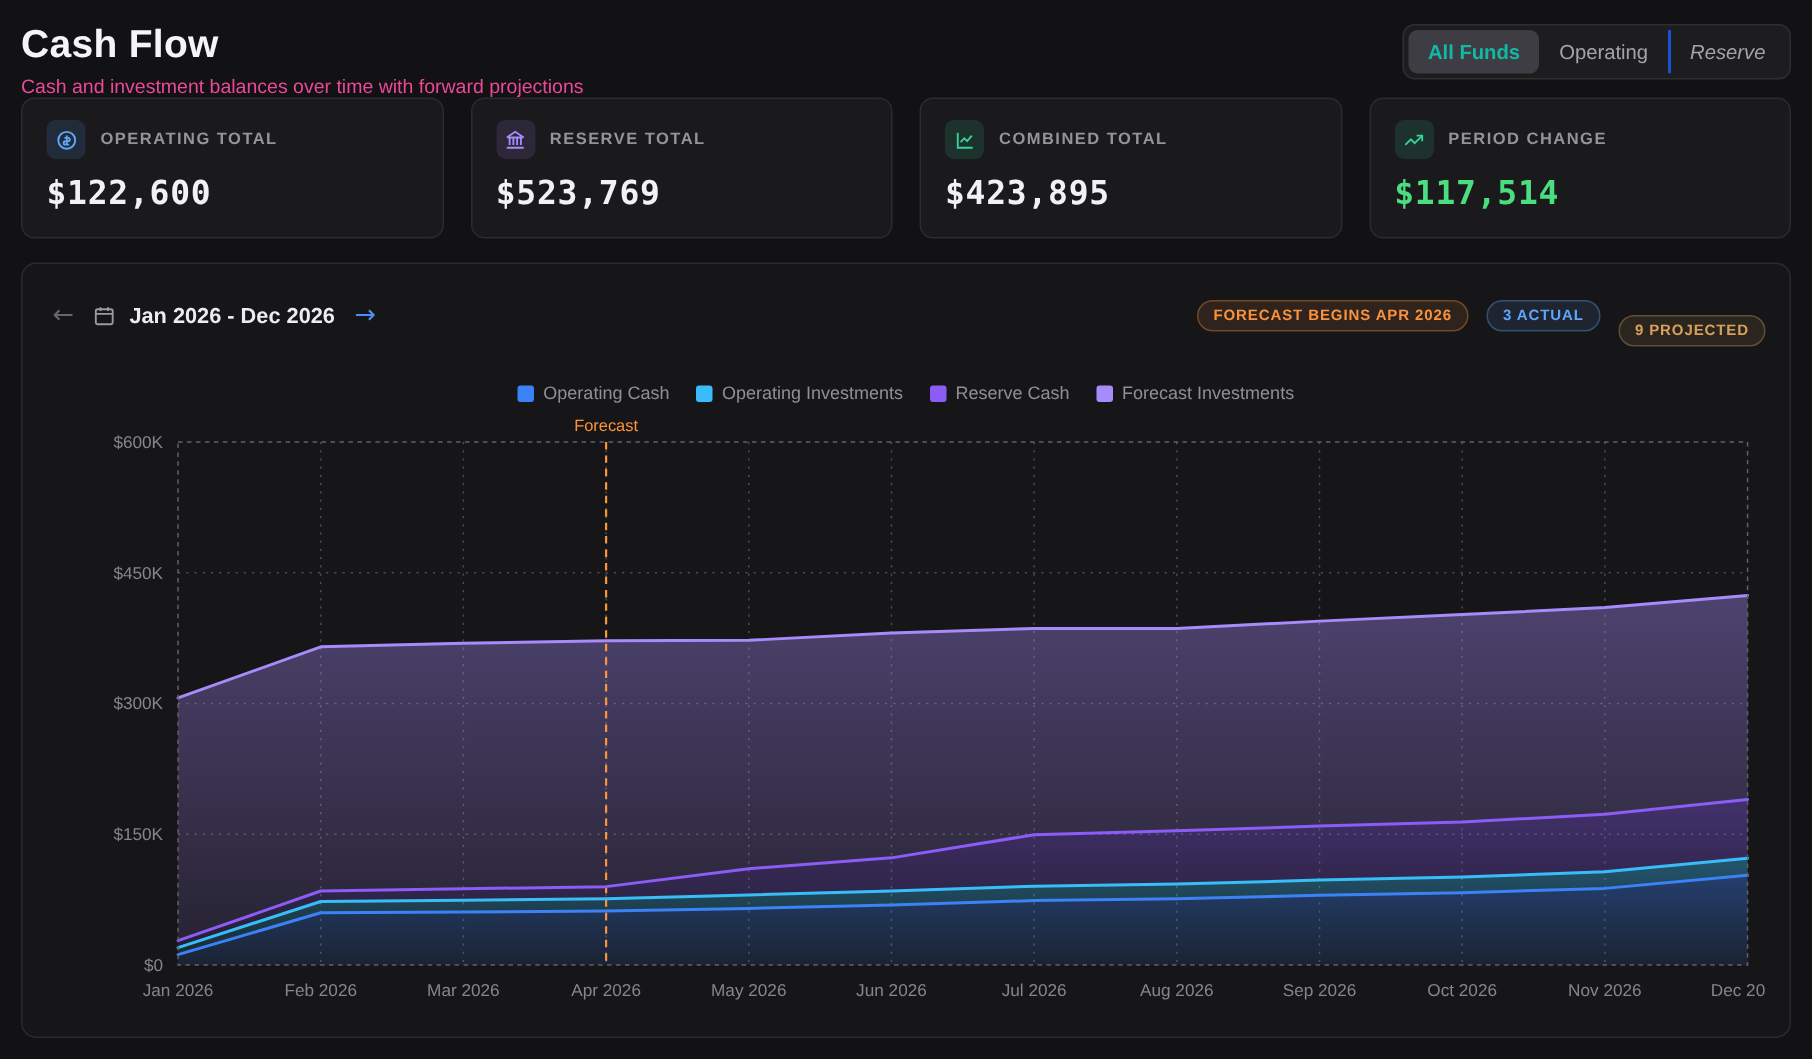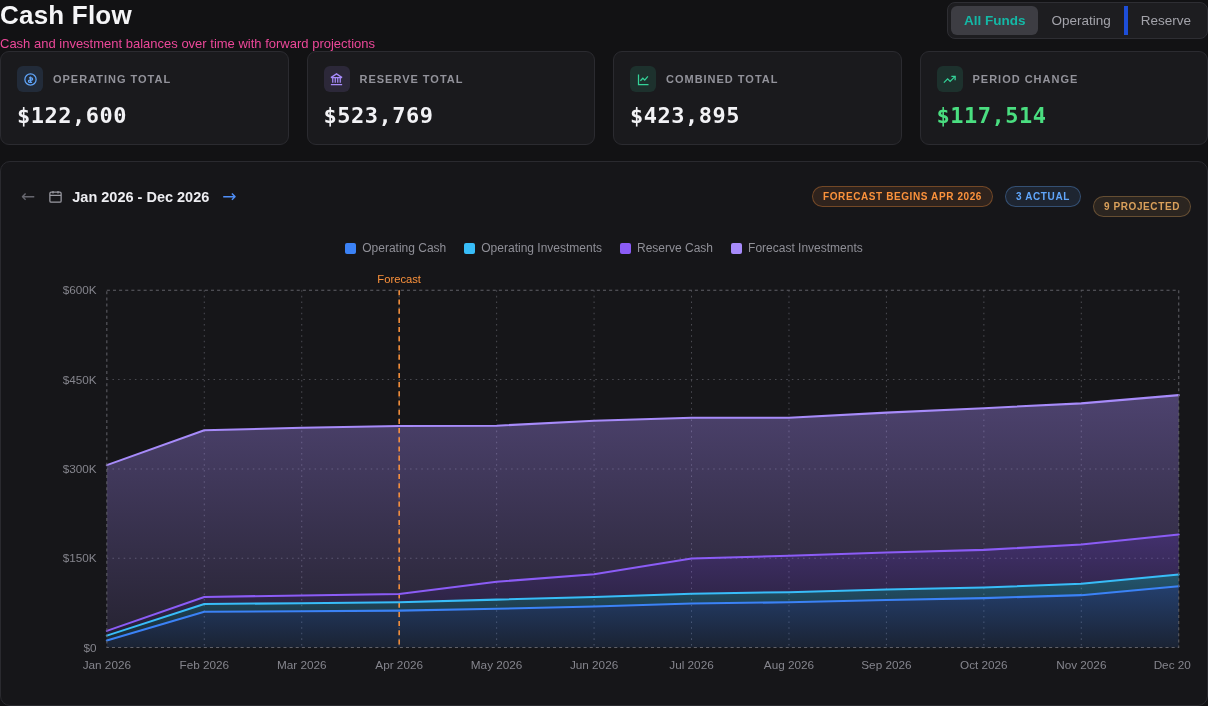--- a/index.html
+++ b/index.html
@@ -2,31 +2,31 @@
 <html><head>
 <meta charset="utf-8">
 <style>
   * { box-sizing: border-box; margin: 0; padding: 0; }
   html,body { width: 1208px; height: 706px; overflow: hidden; }
   body {
     background: #121214;
     color: #ececf0;
     font-family: "Liberation Sans", sans-serif;
   }
-  .page { width: 1208px; height: 706px; display: flex; flex-direction: column; }
+  .page { width: 1208px; height: 706px; padding: 14px; display: flex; flex-direction: column; }
 
   
   .top { display: flex; justify-content: space-between; align-items: flex-start; }
   .page-title { font-size: 26px; font-weight: 700; color: #f5f5f7; letter-spacing: .2px; }
   .page-subtitle { font-size: 13px; color: #ec4899; margin-top: 5px; }
   .seg { display: flex; align-items: center; background: #1d1d20; border: 1px solid #2e2e33; border-radius: 8px; padding: 3px; margin-top: 2px; }
   .seg-tab { background: transparent; border: none; color: #a3a3aa; font-family: "Liberation Sans", sans-serif;
     font-size: 13.5px; padding: 7px 13px; cursor: pointer; border-radius: 6px; }
   .seg-tab.active { background: #3d3d43; color: #14b8a6; font-weight: 600; }
-  .seg-tab:last-child { border-left: 4px solid #1d4ed8; border-radius: 0 6px 6px 0; }
+  .seg-tab:last-child { border-left: 2px solid #1d4ed8; border-radius: 0 6px 6px 0; font-style: italic; }
 
   
   .cards { display: flex; gap: 18px; }
   .card { flex: 1; background: #1a1a1d; border: 1px solid #2b2b30; border-radius: 9px; padding: 14px 16px 16px; }
   .card-top { display: flex; align-items: center; gap: 10px; }
   .stat-icon { width: 26px; height: 26px; border-radius: 6px; display: inline-flex; align-items: center; justify-content: center; }
   .stat-icon svg { width: 15px; height: 15px; display: block; }
   .card-label { font-size: 11px; font-weight: 700; letter-spacing: .09em; color: #93939b; }
   .card-value { margin-top: 11px; font-family: "DejaVu Sans Mono", monospace; font-size: 22px; font-weight: 700; color: #f2f2f5; letter-spacing: .5px; }
 

